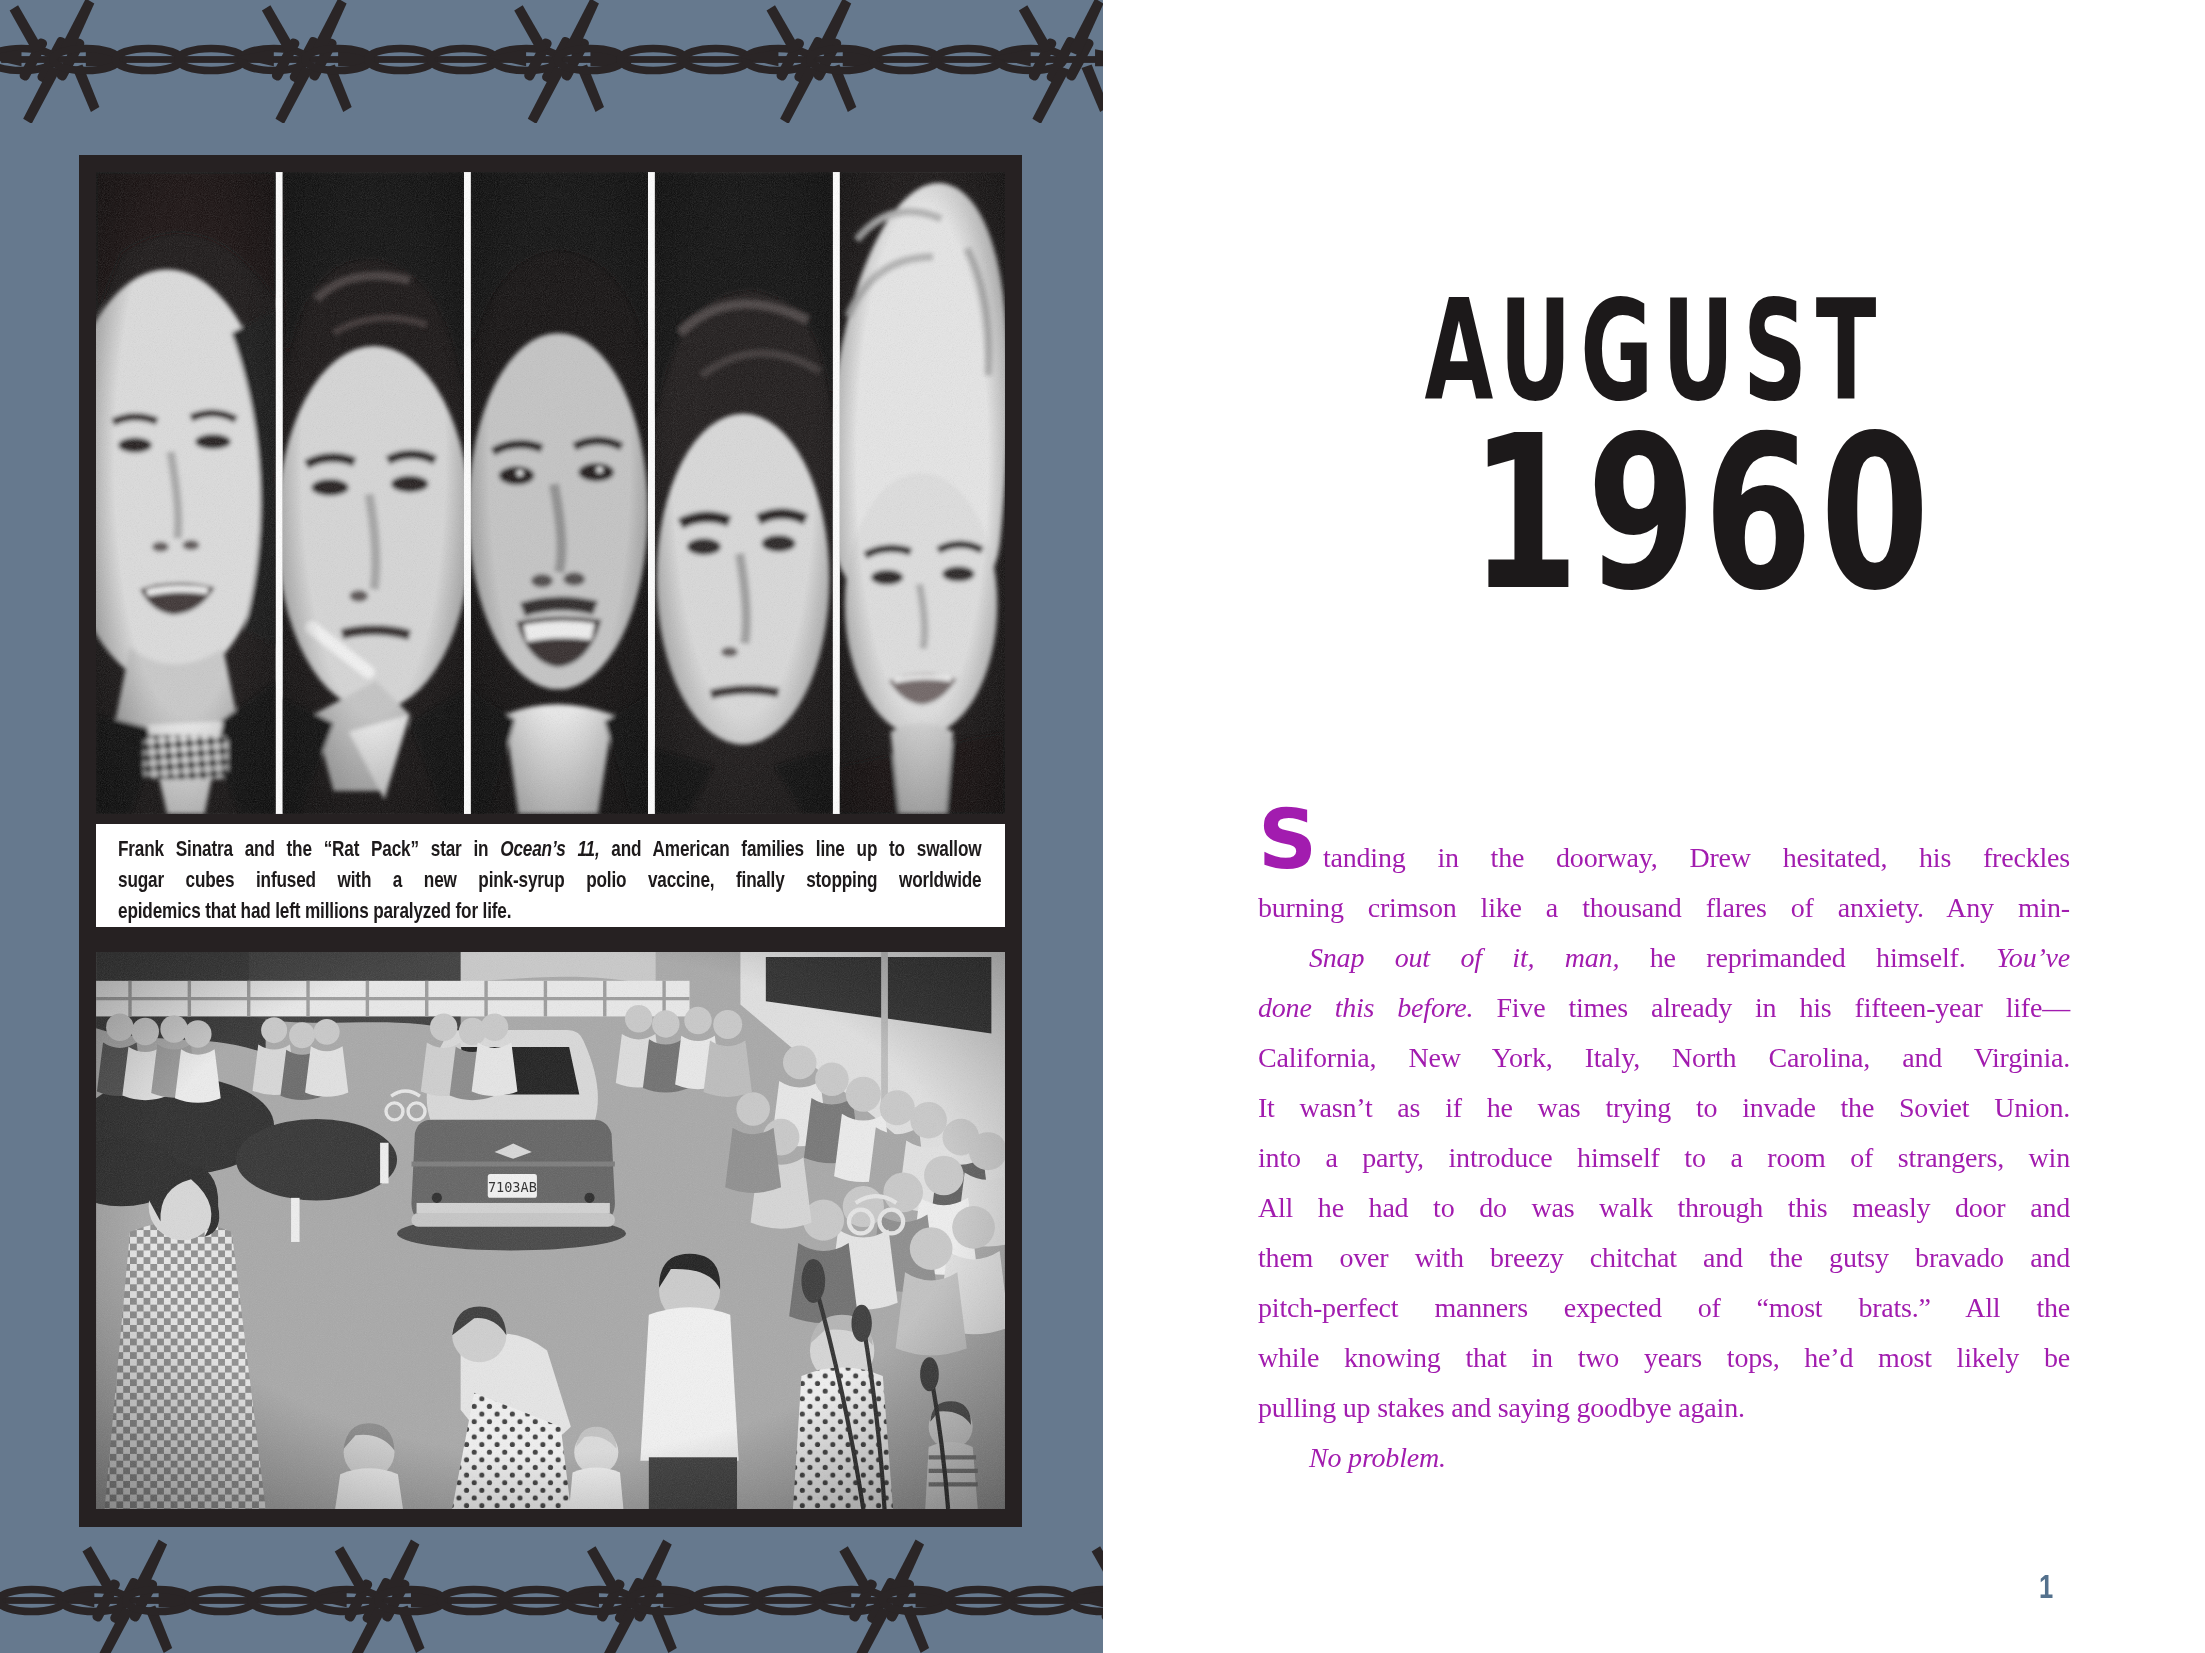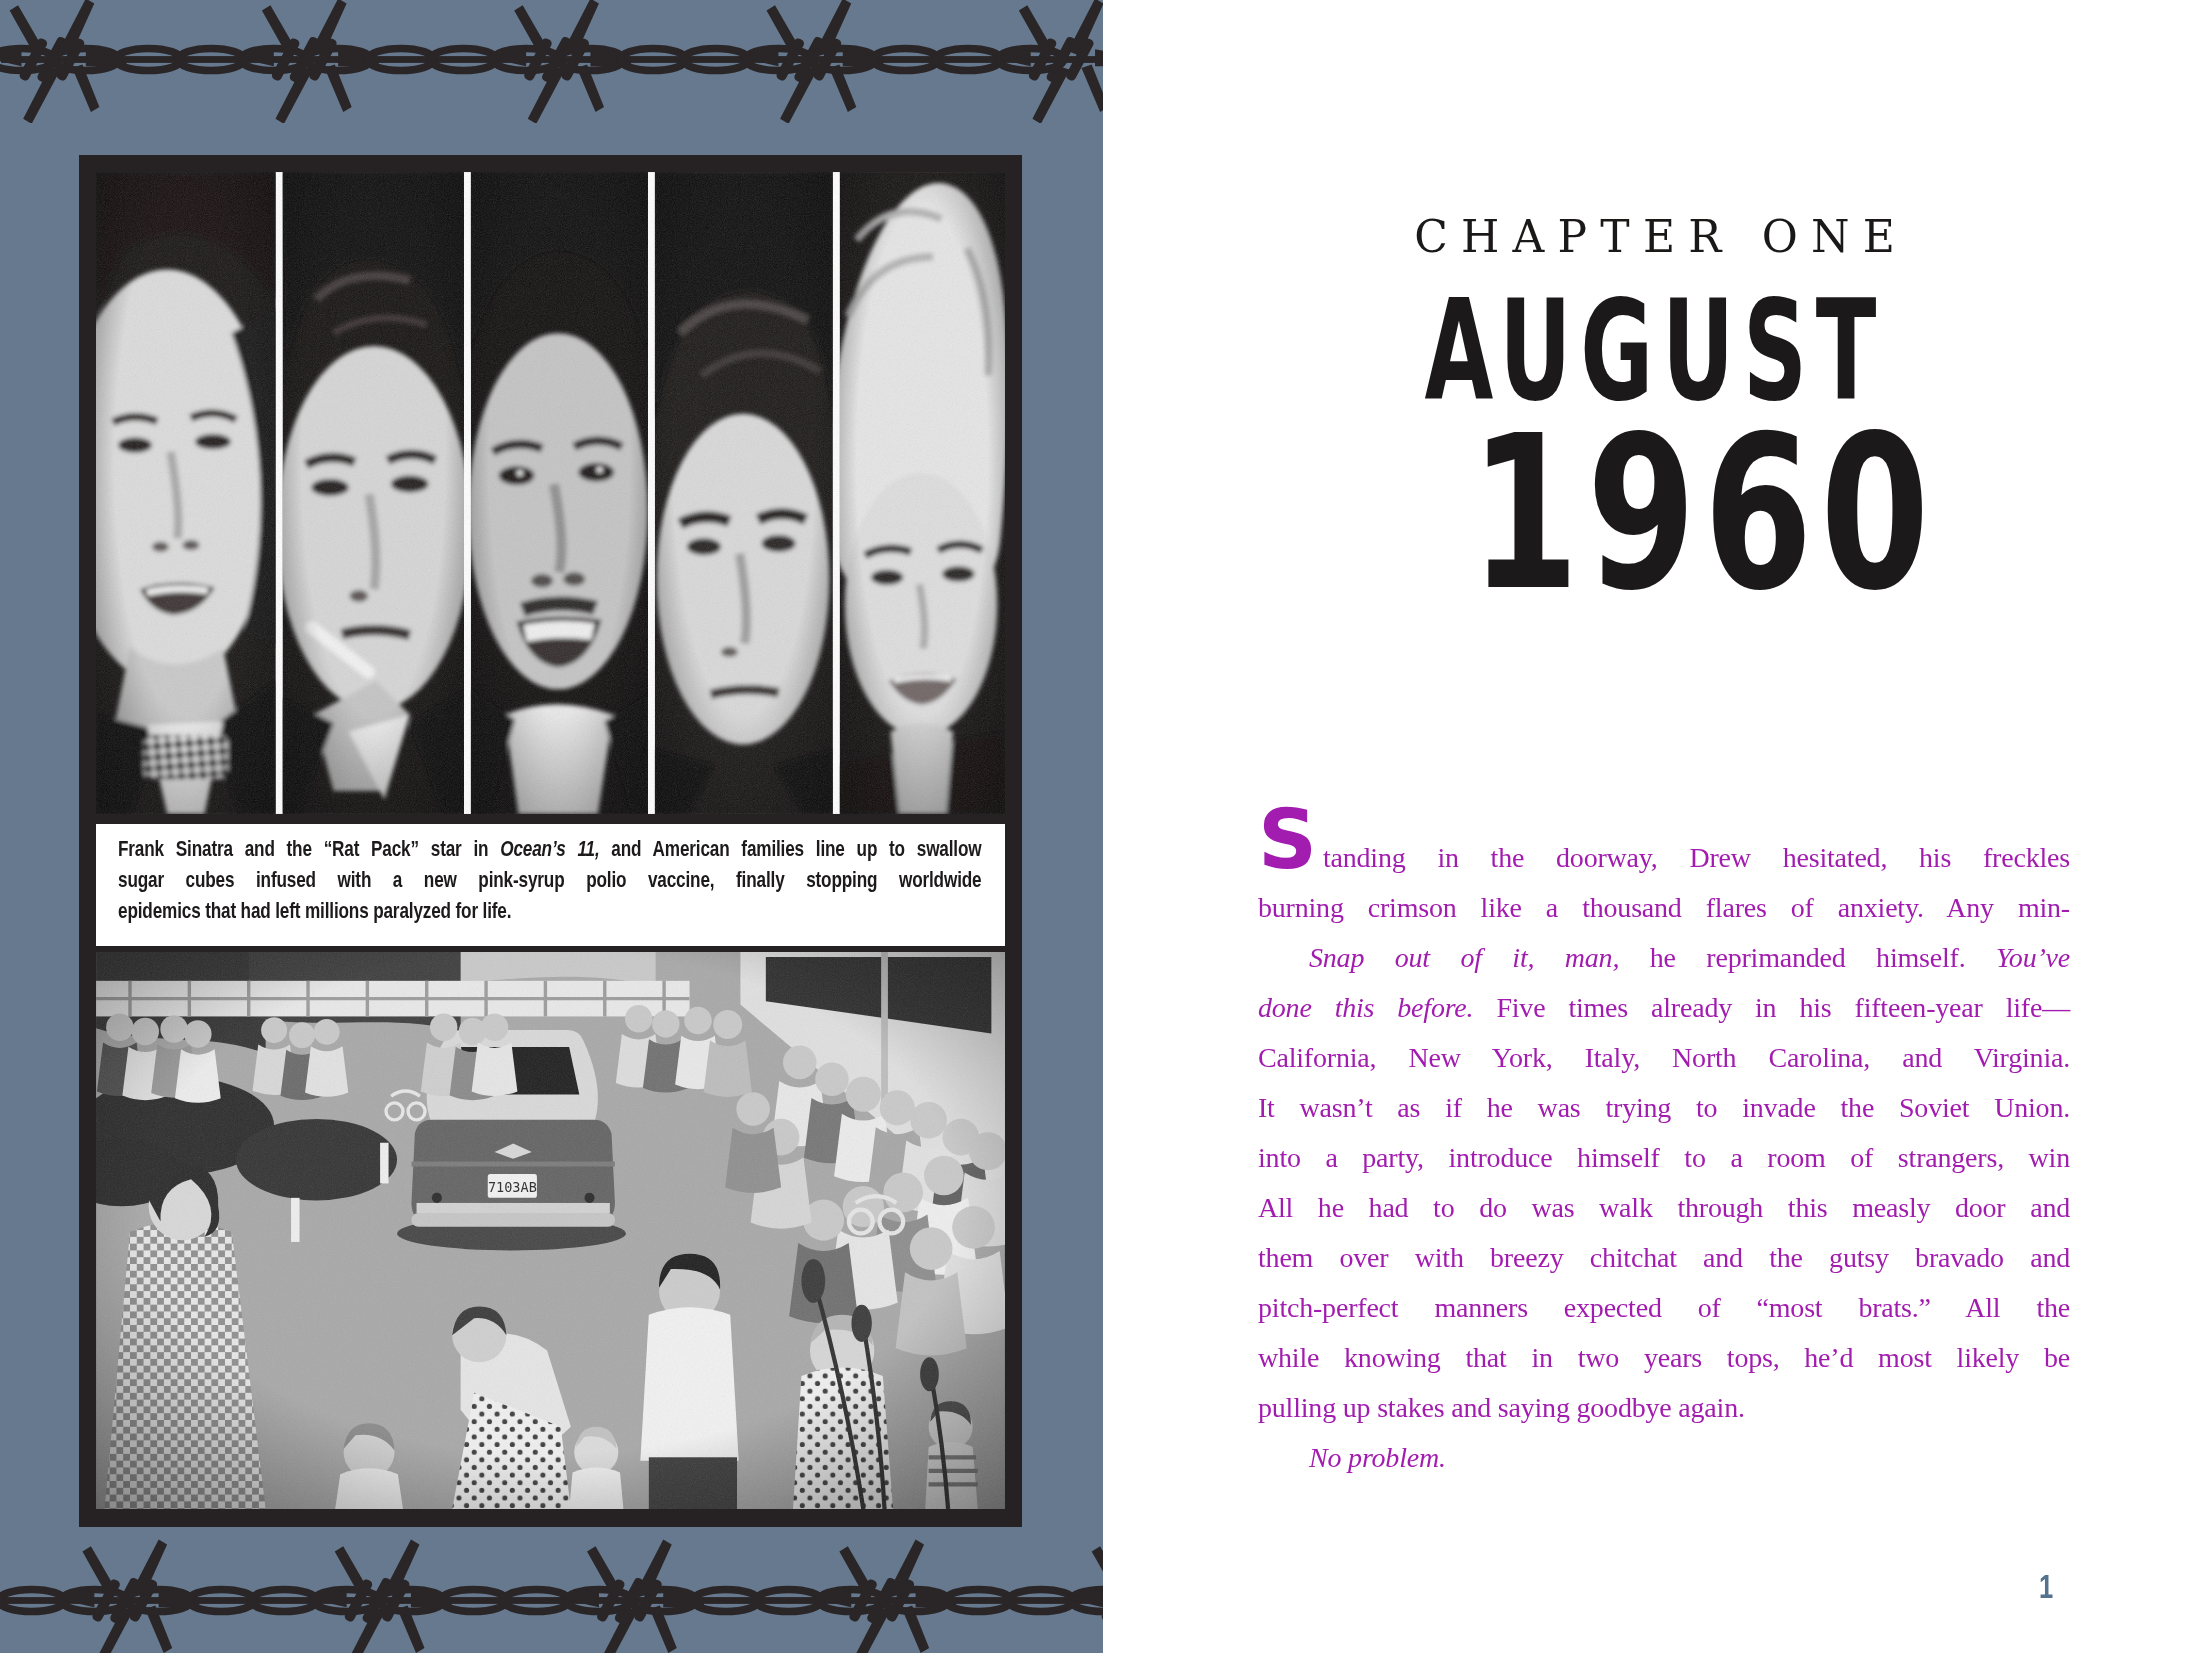--- a/index.html
+++ b/index.html
@@ -9,21 +9,21 @@
   
   .page-left{position:absolute;left:0;top:0;width:1103px;height:1654px;background:#66798e;}
   .page-right{position:absolute;left:1103px;top:0;width:1103px;height:1654px;background:#ffffff;}
   
   .wire{position:absolute;left:0;width:1103px;height:127px;}
   .wire.top{top:-4.2px;}
   .wire.bottom{top:1537px;}
   
   .frame{position:absolute;left:79px;top:155px;width:943px;height:1372px;background:#262122;}
   .collage-wrap{position:absolute;left:17px;top:17px;width:909px;height:642px;}
-  .caption-box{position:absolute;left:17px;top:669px;width:909px;height:122px;background:#ffffff;}
+  .caption-box{position:absolute;left:17px;top:669px;width:909px;height:103px;background:#ffffff;}
   .caption-text{position:absolute;left:22px;top:8.5px;width:1107px;
       transform:scaleX(0.78);transform-origin:0 0;
       font-family:"Liberation Sans",sans-serif;font-weight:700;
       font-size:22px;line-height:31px;color:#1d1a1b;letter-spacing:-0.2px;}
   .cap-line{height:31px;}
   .crowd-wrap{position:absolute;left:17px;top:797px;width:909px;height:557px;}
   
   .chapter-label{position:absolute;left:0;top:215px;width:1103px;text-align:center;
       font-family:"DejaVu Serif","Liberation Serif",serif;font-weight:400;
       font-size:44px;line-height:44px;letter-spacing:0.30em;padding-left:0.30em;
@@ -420,21 +420,20 @@
           </g>
           <rect width="1072" height="657" fill="url(#vig2)"></rect>
           <rect width="1072" height="657" filter="url(#grain2)" opacity="0.16"></rect>
         </svg>
       </div>
     </div>
   </div>
 
   <div class="page-right">
 
-    <div class="chapter-label">CHAPTER ONE</div>
 
     <div class="title-month">
       <span>AUGUST</span>
     </div>
 
     <div class="title-year">
       <span>1960</span>
     </div>
 
     <div class="body-block">

